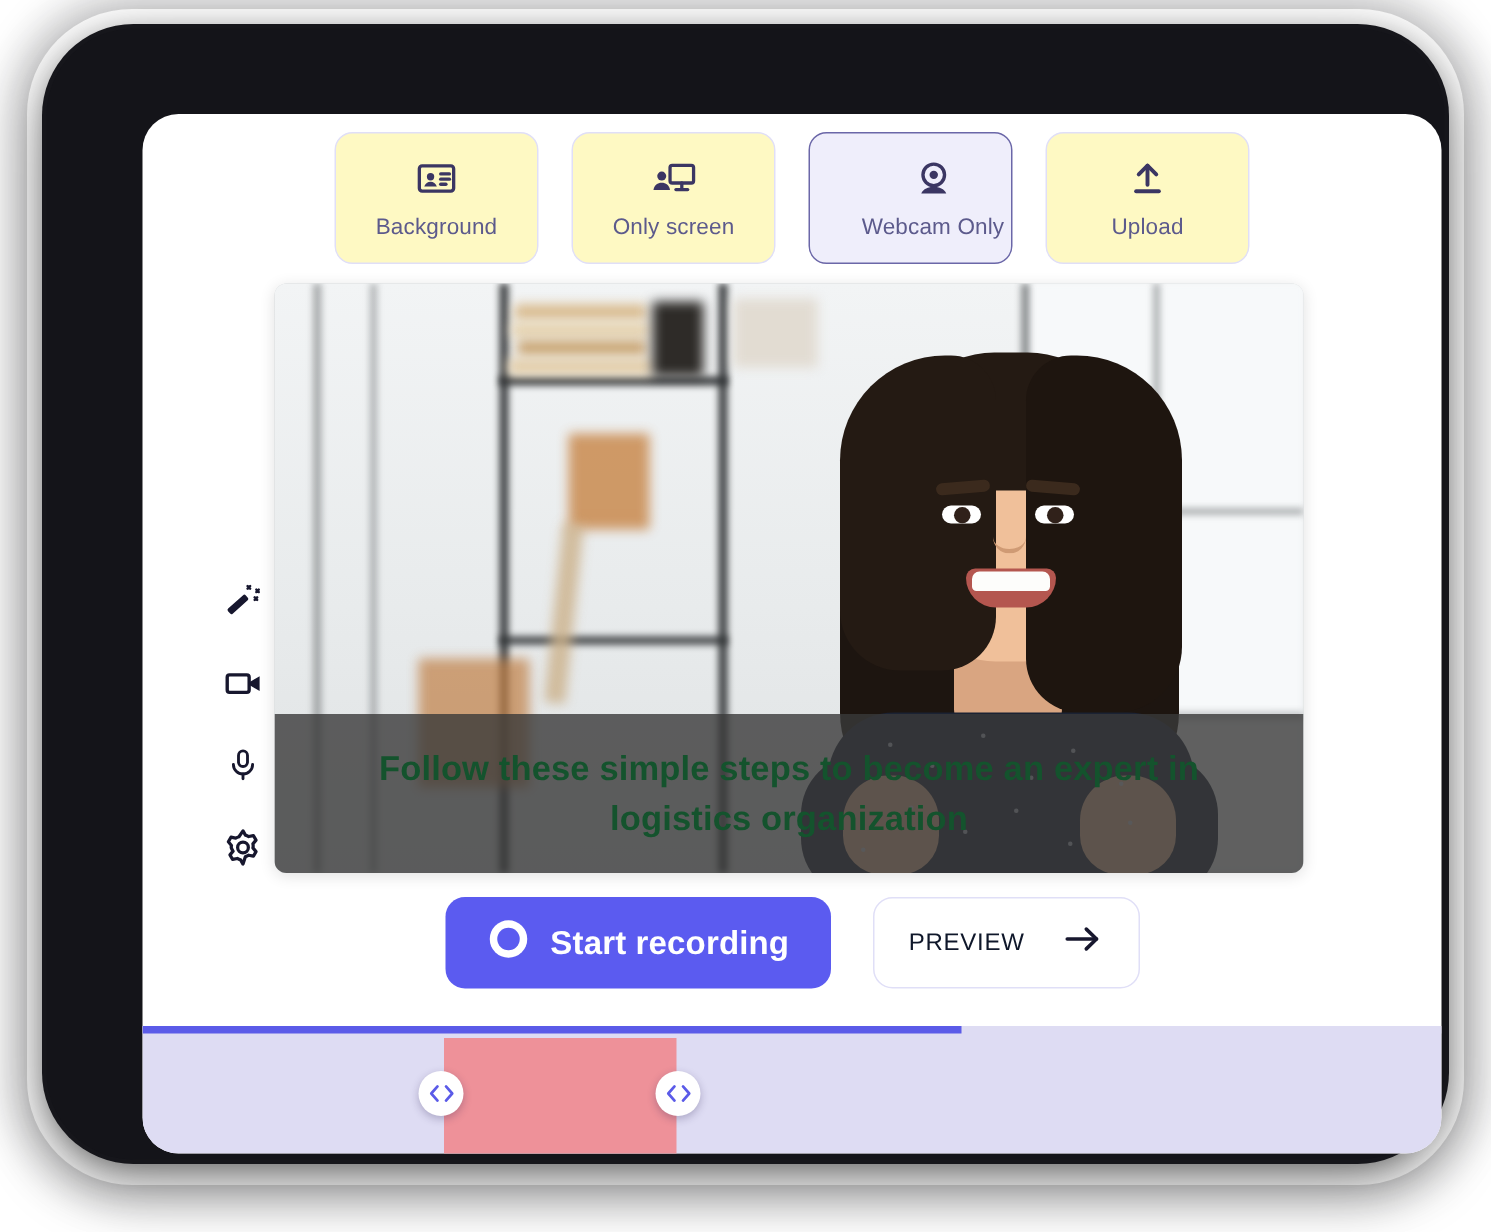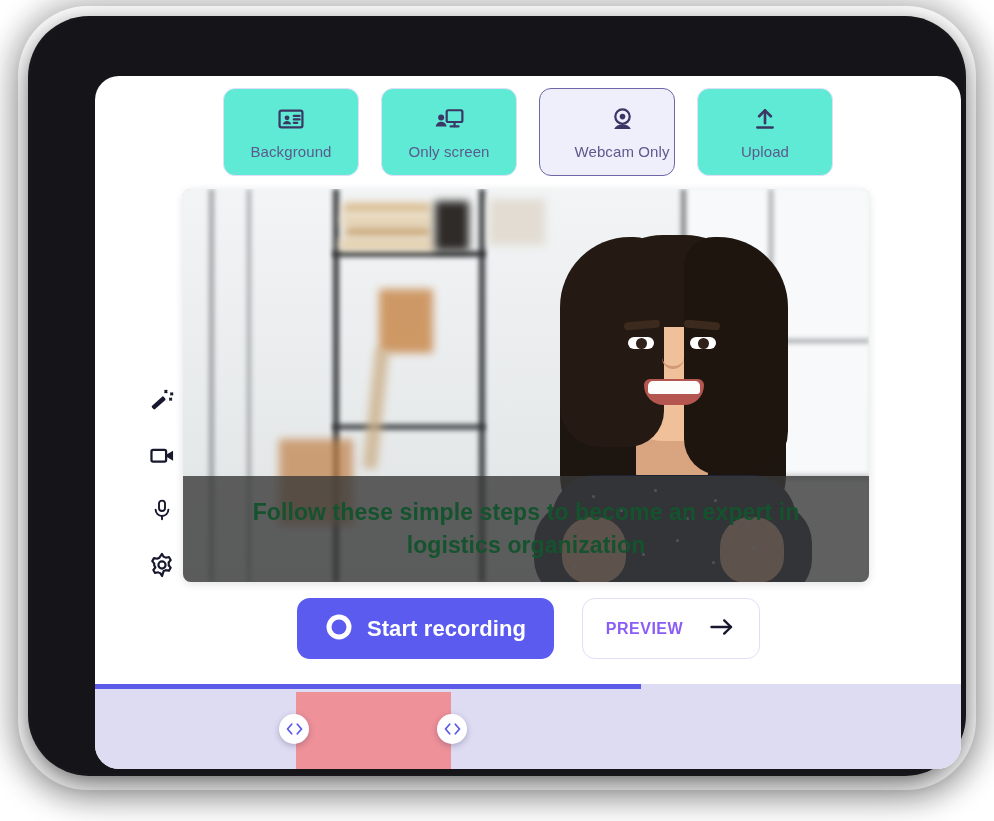--- a/index.html
+++ b/index.html
@@ -50,21 +50,21 @@
     width:866px; height:92px;
     display:flex;
     justify-content:center;
     align-items:flex-start;
     gap:22px;
   }
   .mode-btn{
     width:136px; height:88px;
     border:1.6px solid #E0DFF7;
     border-radius:12px;
-    background:#5eead4;
+    background:#fef9c3;
     display:flex;
     flex-direction:column;
     align-items:center;
     justify-content:center;
     gap:9px;
     cursor:pointer;
   }
   .mode-btn.selected{
     background:#EFEEFB;
     border:1.6px solid #6B67A8;
@@ -307,23 +307,23 @@
     background:#ffffff;
     border:1.6px solid #E0DFF7;
     border-radius:13px;
     display:flex;
     align-items:center;
     justify-content:center;
     gap:26px;
     cursor:pointer;
   }
   #preview-button .pv-label{
-    color:#8b5cf6;
+    color:#0f172a;
     font-size:16px;
-    font-weight:bold;
+    font-weight:normal;
     letter-spacing:.5px;
   }
 
   
   #timeline{
     position:absolute;
     left:0; bottom:0;
     width:866px; height:85px;
     background:#DEDCF3;
   }

